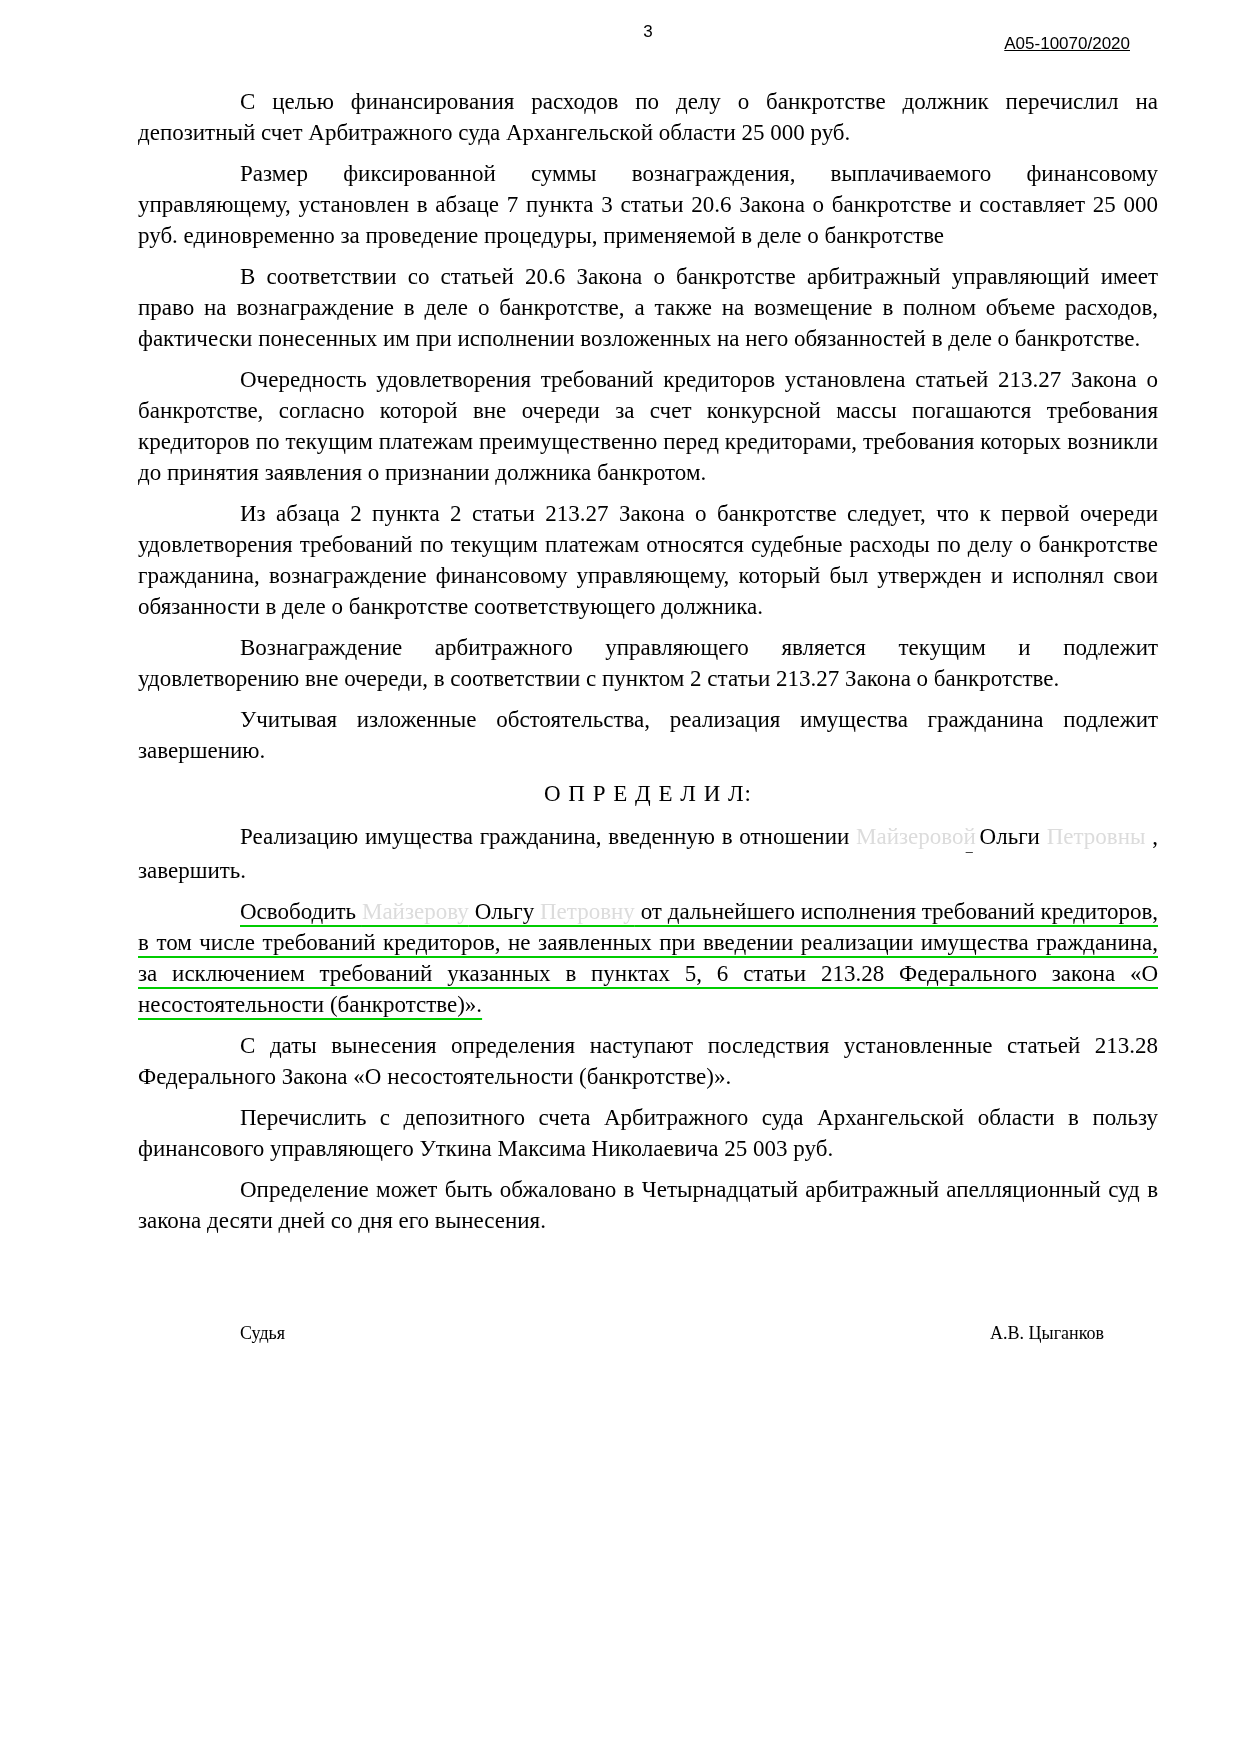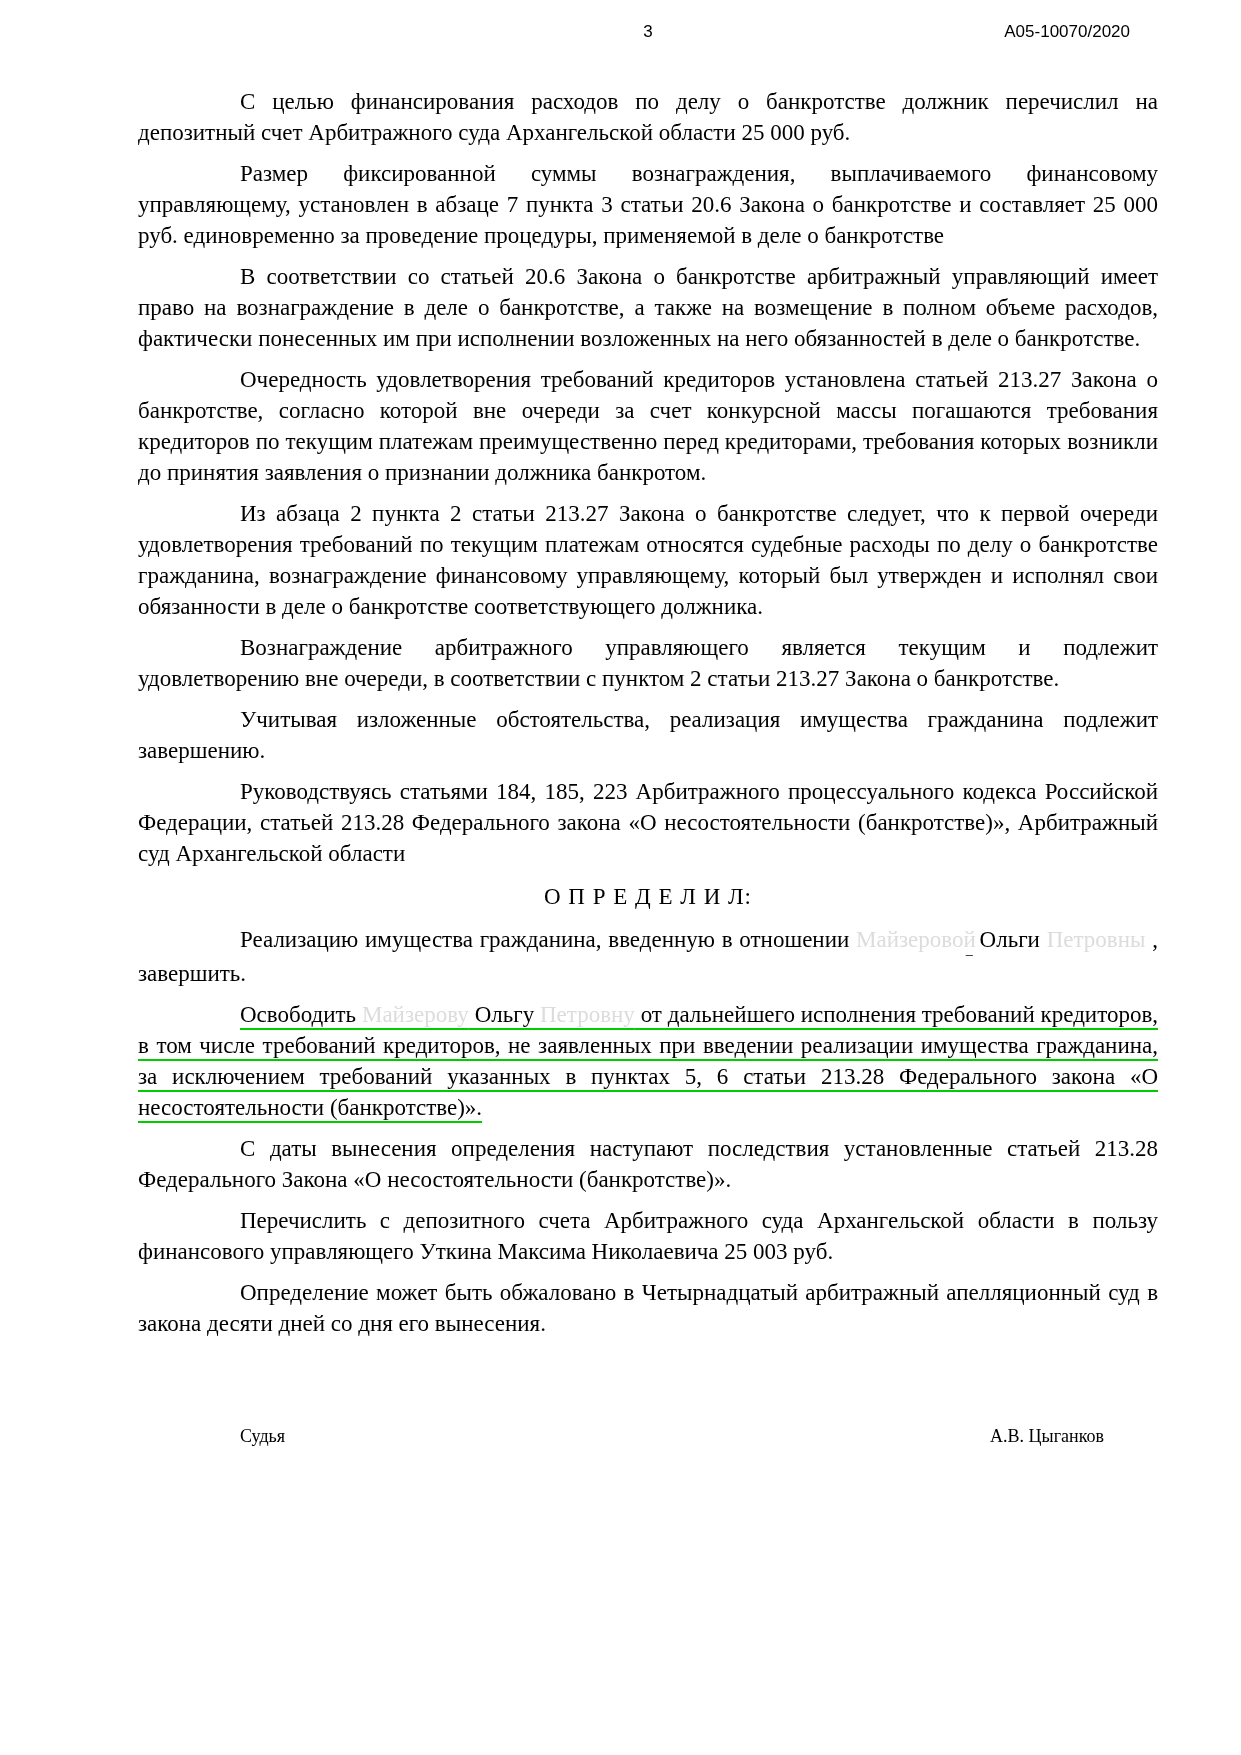--- a/index.html
+++ b/index.html
@@ -16,21 +16,21 @@
     position:relative;
     background:#fff;
   }
   
   .doc-header {
     position:relative; height:26px;
     font-family:"Liberation Sans","DejaVu Sans",sans-serif;
     font-size:17px; color:#000;
   }
   .page-number { position:absolute; left:50%; transform:translateX(-50%); top:0; }
-  .case-number { position:absolute; right:28px; top:0; }
+  .case-number { position:absolute; right:28px; top:12px;text-decoration:underline; }
 
   .document-body {
     margin-top:38px;
     font-size:23px;
     line-height:31px;
     text-align:justify;
   }
   p.para {
     margin:8px 0 10px 0;
     text-indent:102px;
@@ -72,21 +72,20 @@
 
   <div class="document-body">
     <div>
         <p class="para"><span>С целью финансирования расходов по делу о банкротстве должник перечислил на депозитный счет Арбитражного суда Архангельской области 25 000 руб.</span></p>
         <p class="para"><span>Размер фиксированной суммы вознаграждения, выплачиваемого финансовому управляющему, установлен в абзаце 7 пункта 3 статьи 20.6 Закона о банкротстве и составляет 25 000 руб. единовременно за проведение процедуры, применяемой в деле о банкротстве</span></p>
         <p class="para"><span>В соответствии со статьей 20.6 Закона о банкротстве арбитражный управляющий имеет право на вознаграждение в деле о банкротстве, а также на возмещение в полном объеме расходов, фактически понесенных им при исполнении возложенных на него обязанностей в деле о банкротстве.</span></p>
         <p class="para"><span>Очередность удовлетворения требований кредиторов установлена статьей 213.27 Закона о банкротстве, согласно которой вне очереди за счет конкурсной массы погашаются требования кредиторов по текущим платежам преимущественно перед кредиторами, требования которых возникли до принятия заявления о признании должника банкротом.</span></p>
         <p class="para"><span>Из абзаца 2 пункта 2 статьи 213.27 Закона о банкротстве следует, что к первой очереди удовлетворения требований по текущим платежам относятся судебные расходы по делу о банкротстве гражданина, вознаграждение финансовому управляющему, который был утвержден и исполнял свои обязанности в деле о банкротстве соответствующего должника.</span></p>
         <p class="para"><span>Вознаграждение арбитражного управляющего является текущим и подлежит удовлетворению вне очереди, в соответствии с пунктом 2 статьи 213.27 Закона о банкротстве.</span></p>
         <p class="para"><span>Учитывая изложенные обстоятельства, реализация имущества гражданина подлежит завершению.</span></p>
-        <p class="para"><span>Руководствуясь статьями 184, 185, 223 Арбитражного процессуального кодекса Российской Федерации, статьей 213.28 Федерального закона «О несостоятельности (банкротстве)», Арбитражный суд Архангельской области</span></p>
         <p class="para ruling-heading"><span>О П Р Е Д Е Л И Л:</span></p>
         <p class="para"><span>Реализацию имущества гражданина, введенную в отношении </span><span class="redacted">Майзеровой</span><span class="low-dash">_</span><span> Ольги </span><span class="redacted">Петровны</span><span> , завершить.</span></p>
         <p class="para underlined"><span>Освободить </span><span class="redacted">Майзерову</span><span> Ольгу </span><span class="redacted">Петровну</span><span> от дальнейшего исполнения требований кредиторов, в том числе требований кредиторов, не заявленных при введении реализации имущества гражданина, за исключением требований указанных в пунктах 5, 6 статьи 213.28 Федерального закона «О несостоятельности (банкротстве)».</span></p>
         <p class="para"><span>С даты вынесения определения наступают последствия установленные статьей 213.28 Федерального Закона «О несостоятельности (банкротстве)».</span></p>
         <p class="para"><span>Перечислить с депозитного счета Арбитражного суда Архангельской области в пользу финансового управляющего Уткина Максима Николаевича 25 003 руб.</span></p>
         <p class="para"><span>Определение может быть обжаловано в Четырнадцатый арбитражный апелляционный суд в закона десяти дней со дня его вынесения.</span></p>
       </div>
 
     <div class="signature">
       <span class="label">Судья</span>

